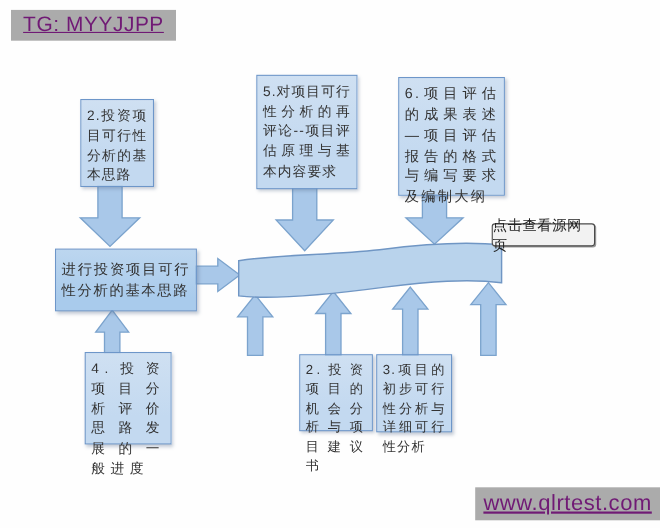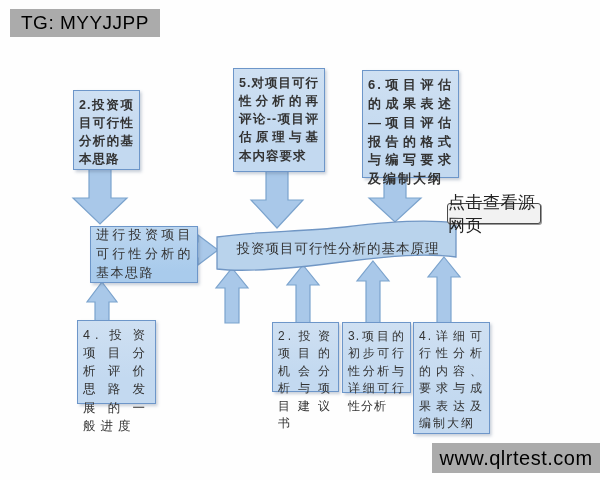--- a/index.html
+++ b/index.html
@@ -5,69 +5,70 @@
   html,body{margin:0;padding:0;}
   body{
     width:600px;height:480px;position:relative;overflow:hidden;
     background:#fefefe;
     font-family:"Liberation Sans", sans-serif;
   }
   .canvas{position:absolute;left:0;top:0;width:600px;height:480px;}
   svg.arrow-layer{position:absolute;left:0;top:0;width:600px;height:480px;z-index:1;}
 
   .gray-badge{
-    position:absolute;background:#ababab;color:#000000;
+    position:absolute;background:#ababab;color:#701a75;
     display:flex;align-items:center;z-index:5;
     letter-spacing:0.5px;
+    text-decoration:underline;
   }
   #tg-badge{left:10px;top:9px;width:139px;height:28px;font-size:19px;padding-left:11px;}
   #site-badge{left:432px;top:443px;width:168px;height:30px;font-size:20px;justify-content:center;text-align:right;}
 
   .node{
     position:absolute;z-index:2;
     background:linear-gradient(180deg,#cfe0f2 0%,var(--node-fill) 70%);
     border:1.5px solid var(--node-border);
     color:#333333;
     padding:5px 5px;
     box-sizing:border-box;
     box-shadow:1.5px 2px 3px rgba(90,110,140,0.35);
     text-align:justify;
     line-height:1.45;
     letter-spacing:1px;
   }
-  .node.top{font-size:12.5px;font-weight:bold;}
+  .node.top{font-size:12.5px;}
   .node.bottom{font-size:12px;}
 
   #node-top-2{left:73px;top:90px;width:67px;height:80px;}
   #node-top-5{left:233px;top:68px;width:92px;height:104px;}
   #node-top-6{left:362px;top:70px;width:97px;height:108px;font-size:13px;letter-spacing:2px;}
 
   #node-left{
-    left:50px;top:226px;width:108px;height:57px;
+    left:50px;top:226px;width:129px;height:57px;
     background:linear-gradient(180deg,#bcd6ef 0%,var(--left-node-fill) 80%);
     font-size:13px;letter-spacing:1.5px;
-    display:flex;align-items:center;margin-left:40px;
+    display:flex;align-items:center;
   }
 
   #node-bottom-4a{left:77px;top:320px;width:79px;height:84px;letter-spacing:5px;font-size:12.5px;}
   #node-bottom-1{left:200px;top:322px;width:67px;height:98px;}
   #node-bottom-2{left:272px;top:322px;width:67px;height:70px;letter-spacing:3px;}
   #node-bottom-3{left:342px;top:322px;width:69px;height:71px;}
   #node-bottom-4b{left:413px;top:322px;width:77px;height:112px;letter-spacing:2px;}
 
   #banner-label{
     position:absolute;left:222px;top:240px;width:232px;z-index:3;
     font-size:13.5px;color:#333;text-align:center;letter-spacing:1px;
   }
 
   #source-button{
     position:absolute;left:447px;top:203px;width:92px;height:19px;z-index:6;
     background:#f2f2f2;border:1px solid #4a4a4a;border-radius:3px;
     box-shadow:1px 1px 0 #999;
-    font-size:17px;color:#222;
+    font-size:13px;color:#222;
     display:flex;align-items:center;justify-content:center;
     cursor:pointer;letter-spacing:0.5px;
   }
 </style>
 </head>
 <body>
 
 <div class="canvas">
 
   <svg class="arrow-layer" viewBox="0 0 600 480">
@@ -91,23 +92,21 @@
   <div id="tg-badge" class="gray-badge">TG: MYYJJPP</div>
 
   <div id="node-top-2" class="node top">2.投资项目可行性分析的基本思路</div>
   <div id="node-top-5" class="node top">5.对项目可行性分析的再评论--项目评估原理与基本内容要求</div>
   <div id="node-top-6" class="node top">6.项目评估的成果表述—项目评估报告的格式与编写要求及编制大纲</div>
 
   <div id="node-left" class="node">
     <span>进行投资项目可行性分析的基本思路</span>
   </div>
 
-  <div id="banner-label">投资项目可行性分析的基本原理</div>
 
   <div id="source-button">点击查看源网页</div>
 
   <div id="node-bottom-4a" class="node bottom">4.投资项目分析评价思路发展的一般进度</div>
   <div id="node-bottom-2" class="node bottom">2.投资项目的机会分析与项目建议书</div>
   <div id="node-bottom-3" class="node bottom">3.项目的初步可行性分析与详细可行性分析</div>
-  <div id="node-bottom-4b" class="node bottom">4.详细可行性分析的内容、要求与成果表达及编制大纲</div>
 
   <div id="site-badge" class="gray-badge">www.qlrtest.com</div>
 </div>
 
 </body></html>

